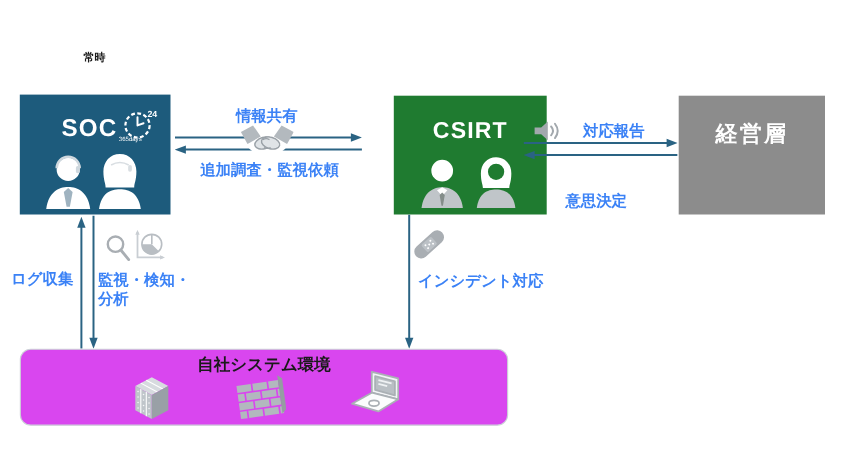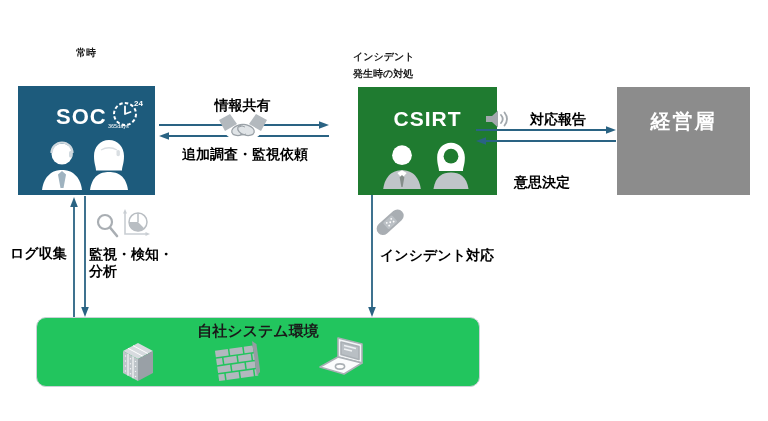--- a/index.html
+++ b/index.html
@@ -2,54 +2,50 @@
 <html style="--canvas-bg: #ffffff; --soc-box: #1d5b7c; --csirt-box: #1f7b30; --management-box: #8c8c8c; --arrow: #2a6383; --env-border: #cbd1d7; --icon-gray: #a6acb2; --icon-gray-light: #c6cbcf; --icon-gray-dark: #959ca2;"><head>
 <meta charset="utf-8">
 <style>
   html,body{margin:0;padding:0;background:#fff;}
   .canvas{
     position:relative;width:768px;height:421px;background:var(--canvas-bg,#fff);
     font-family:"Liberation Sans","DejaVu Sans",sans-serif;color:#1a1a1a;overflow:hidden;
   }
   .caption{position:absolute;font-size:10px;font-weight:bold;line-height:17px;white-space:nowrap;}
   .caption.centered{text-align:center;}
-  .label{position:absolute;font-size:14px;font-weight:bold;white-space:nowrap;color:#000000;}
+  .label{position:absolute;font-size:14px;font-weight:bold;white-space:nowrap;color:#3b82f6;}
   .label.centered{text-align:center;}
   .box{position:absolute;box-sizing:border-box;}
   .soc-box{left:18px;top:86px;width:137px;height:109px;background:var(--soc-box,#1d5b7c);}
   .csirt-box{left:333px;top:87px;width:139px;height:108px;background:var(--csirt-box,#1f7b30);margin-left:25px;}
   .mgmt-box{left:617px;top:87px;width:133px;height:108px;background:var(--management-box,#8c8c8c);text-align:center;}
   .box-title{position:absolute;color:#fff;font-weight:bold;letter-spacing:1px;}
   .soc-title{left:38px;top:18px;font-size:22px;text-align:right;}
   .csirt-title{left:0;right:0;top:20px;font-size:21px;text-align:center;}
   .mgmt-title{left:0;right:0;top:21px;font-size:20px;letter-spacing:2px;}
   .abs{position:absolute;}
   .arrow{position:absolute;}
   .arrow line{stroke:var(--arrow,#2a6383);stroke-width:1.8px;}
   .arrow polygon{fill:var(--arrow,#2a6383);}
   .env-box{
-    position:absolute;left:36px;top:317px;width:444px;height:70px;background:#22c55e;
+    position:absolute;left:18px;top:317px;width:444px;height:70px;background:#d946ef;
     border:1.5px solid var(--env-border,#cbd1d7);border-radius:10px;box-sizing:border-box;
   }
   .env-title{position:absolute;left:0;right:0;top:4px;text-align:center;font-size:15px;font-weight:bold;}
   .monitor-label{line-height:17px;}
 </style>
 </head>
 <body>
 
 <div class="canvas">
 
   <div class="caption centered" style="left:0;width:172px;top:44px;">
     <div>常時</div>
   </div>
 
-  <div class="caption" style="left:353px;top:48px;">
-    <div>インシデント</div>
-    <div>発生時の対処</div>
-  </div>
 
   <div class="box soc-box">
     <span class="box-title soc-title">SOC</span>
     <svg class="abs" style="left:90px;top:9px;" width="38" height="38" viewBox="0 0 38 38">
       <circle cx="17" cy="19" r="11" fill="none" stroke="#fff" stroke-width="2" stroke-dasharray="3.5 2.2"></circle>
       <path d="M17,19 L17,11.5 M17,19 L22.5,17" stroke="#fff" stroke-width="1.8" stroke-linecap="round" fill="none"></path>
       <text x="26" y="11" font-size="8" font-weight="bold" fill="#fff">24</text>
       <text x="0" y="33" font-size="5.5" fill="#fff">365days</text>
     </svg>
     <svg class="abs" style="left:22px;top:54px;" width="44" height="50" viewBox="0 0 44 50">

